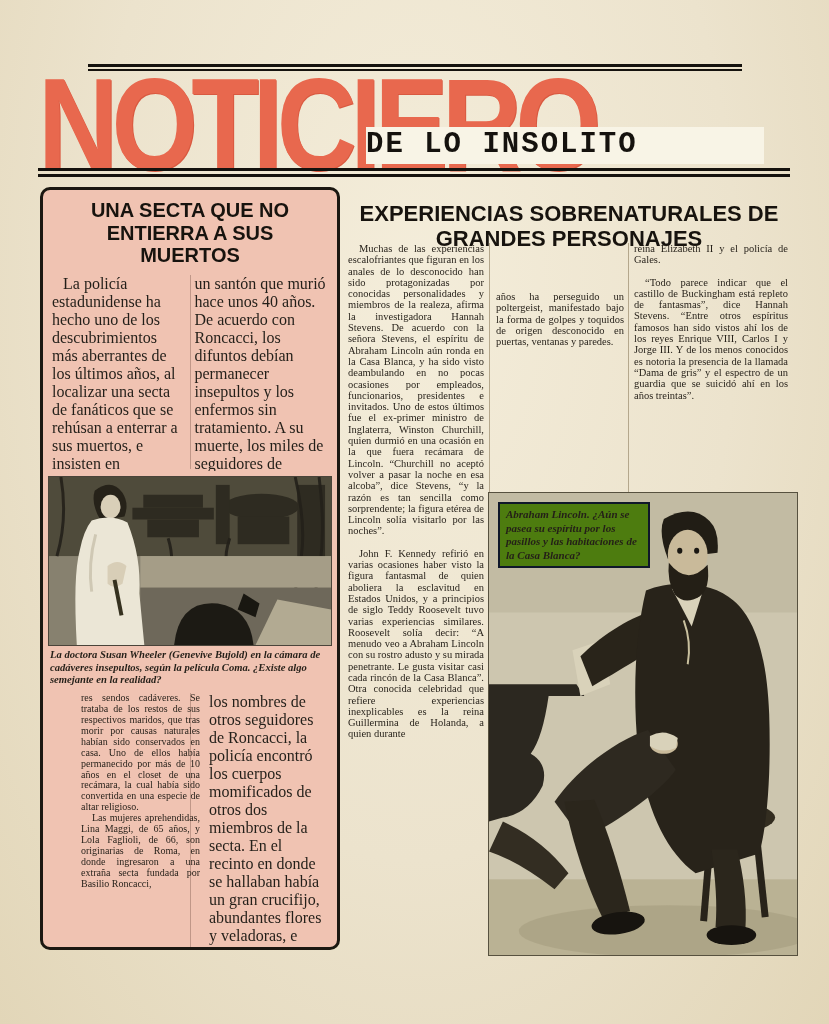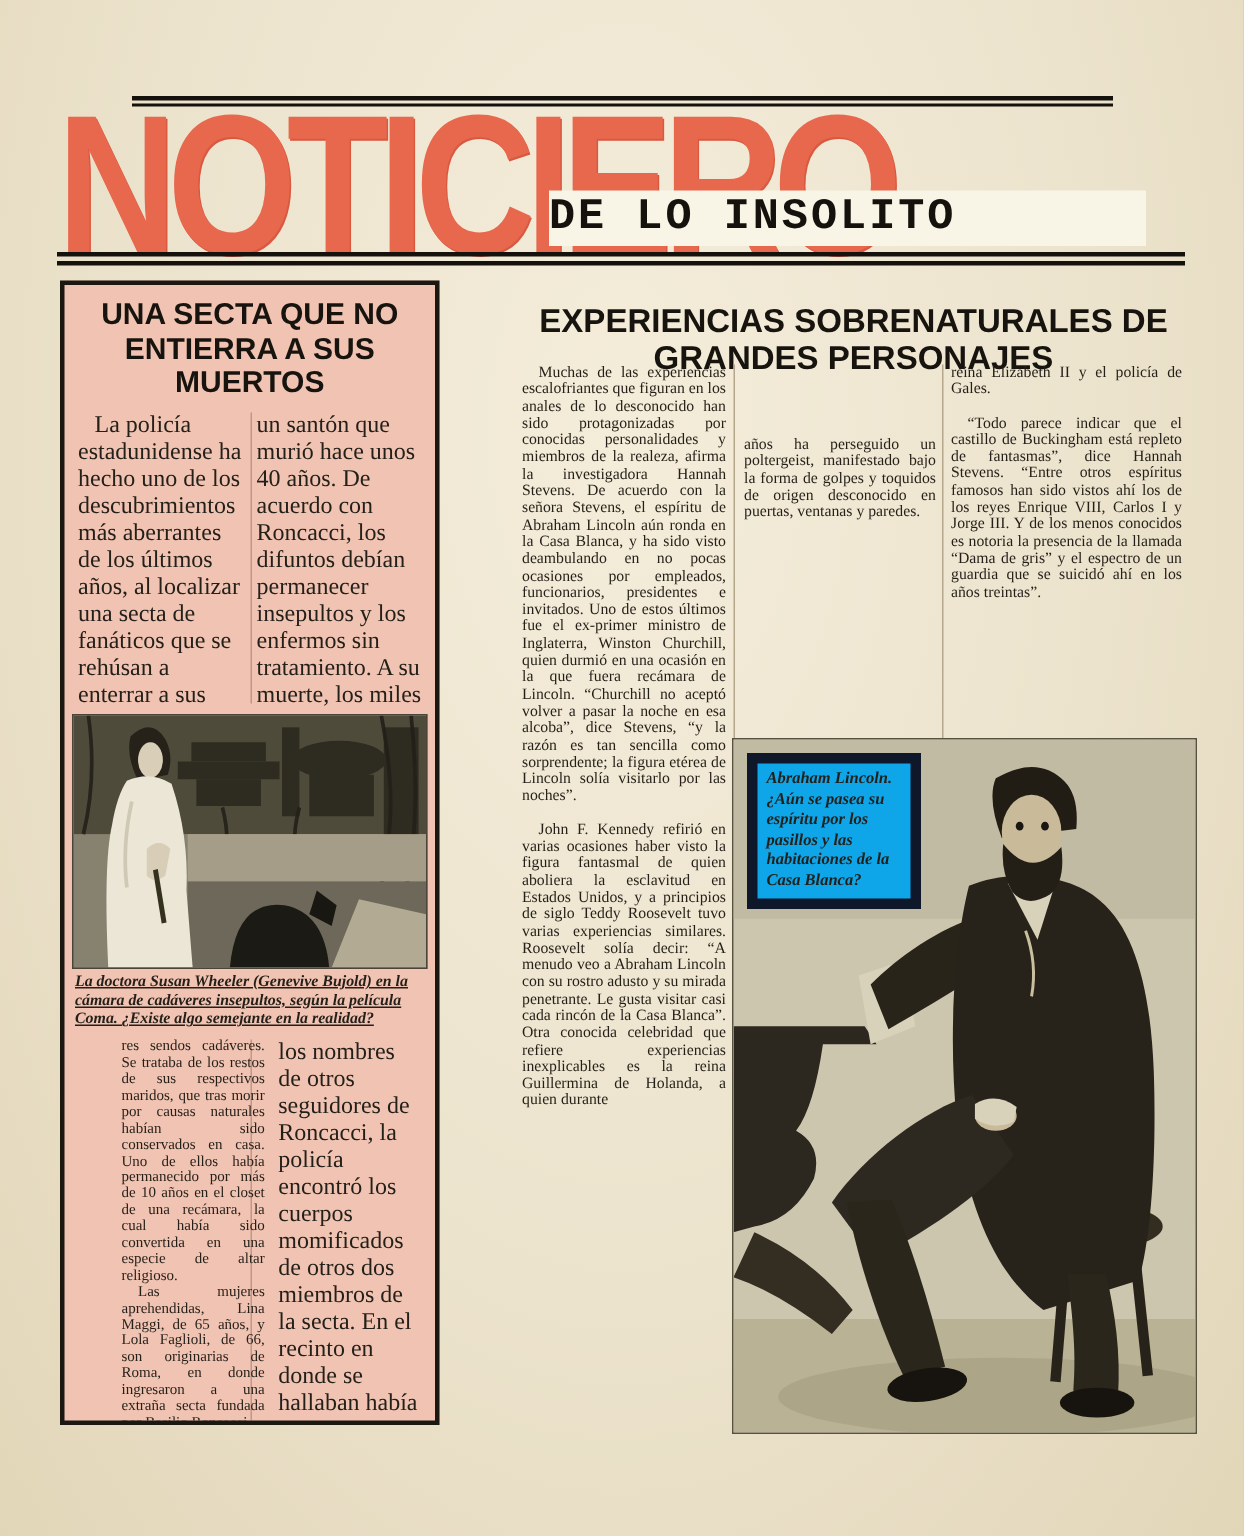--- a/index.html
+++ b/index.html
@@ -27,22 +27,22 @@
   }
   .masthead-sub{
     position:absolute; left:366px; top:127px; width:398px; height:37px;
     background:#f8f4e6; color:#15120e;
     font-family:Liberation Mono, monospace; font-weight:bold;
     font-size:29px; letter-spacing:2px; text-align:left; line-height:36px;
     z-index:3;
   }
   
   .panel{
-    position:absolute; left:40px; top:187px; width:253px; height:763px;
-    background:#f0c3b2; border:3px solid #1b1711; border-radius:0;
+    position:absolute; left:40px; top:187px; width:300px; height:763px;
+    background:#f0c3b2; border:3px solid #1b1711; border-radius:10px;
     overflow:hidden; z-index:2;
   }
   .panel h1{
     font-family:"Liberation Sans", sans-serif; font-weight:bold;
     font-size:20px; line-height:1.13; text-align:center; color:#17130e;
     margin:9px 14px 4px;
   }
   .cols{ display:flex; gap:9px; padding:4px 9px 0; position:relative; }
   .cols::after{ content:""; position:absolute; left:50%; top:4px; bottom:2px; width:1px; background:rgba(70,40,30,.28); }
   .col{ flex:1 1 0; }
@@ -53,21 +53,21 @@
     color:#241f18; hyphens:auto;
   }
   .lead{ text-indent:11px; }
   .figwrap{
     margin:5px 5px 0; height:170px; position:relative;
     border:1px solid #4a443a; background:#8a8474; overflow:hidden;
   }
   .figwrap svg{ display:block; width:100%; height:100%; }
   .caption{
     font-style:italic; font-weight:bold; font-size:10.6px; line-height:12.8px;
-    padding:3px 7px 2px; color:#241f18;text-decoration:underline;
+    padding:3px 7px 2px; color:#241f18;
   }
   
   .r-headline{
     position:absolute; left:346px; top:188px; width:446px;
     font-family:"Liberation Sans", sans-serif; font-weight:bold;
     font-size:22px; line-height:1.12; text-align:center; color:#17130e;margin-top:14px;
   }
   .rcol{ position:absolute; top:243px; overflow:hidden; }
   .rcol p{ font-size:10.5px; line-height:11.3px; text-align:justify; color:#241f18; }
   .rcol .gap{ margin-top:11px; }
@@ -77,22 +77,22 @@
   .vdiv{ position:absolute; width:1px; background:#b4a78c; top:243px; }
   .vdiv1{ left:489px; height:712px; }
   .vdiv2{ left:628px; height:250px; }
   
   .lincoln{
     position:absolute; left:488px; top:492px; width:310px; height:464px;
     border:1px solid #57513f; background:#cfc8b2; overflow:hidden; z-index:2;
   }
   .lincoln svg{ display:block; width:100%; height:100%; }
   .lincoln-cap{
-    position:absolute; left:9px; top:9px; width:116px;
-    background:#0ea5e9; border:7px solid #0f172a;
+    position:absolute; left:9px; top:9px; width:152px;
+    background:#4d7c0f; border:2px solid #0f172a;
     font-style:italic; font-weight:bold; font-size:11px; line-height:13.6px;
     padding:4px 6px; color:#241f18;
   }
 </style>
 </head>
 <body>
 
 <div class="page">
 
   <div class="rule rule-top">

